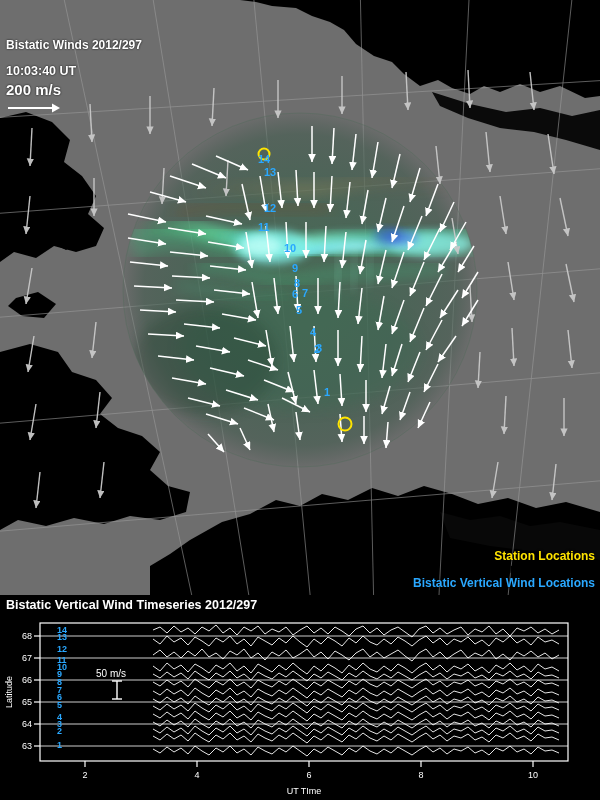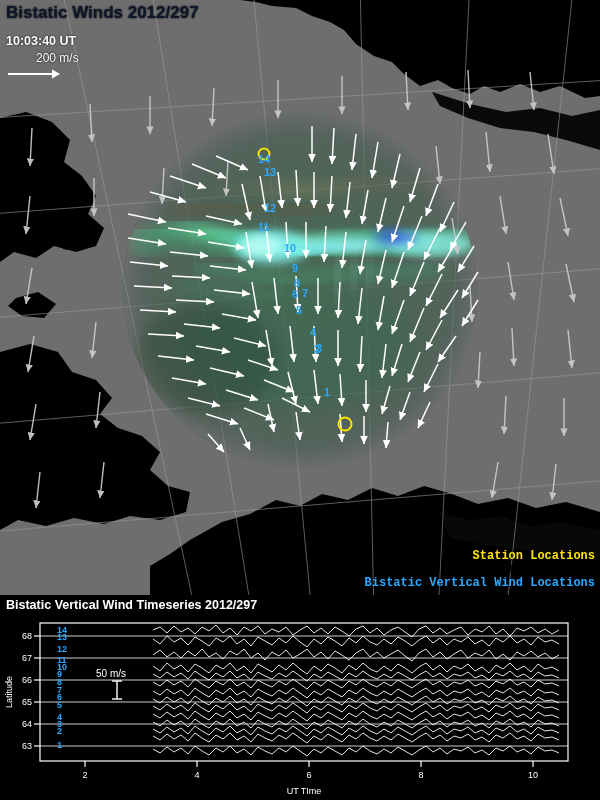--- a/index.html
+++ b/index.html
@@ -36,53 +36,52 @@
   }
 
   
   #map-title-block {
     position: absolute;
     left: 6px; top: 3px;
     z-index: 40;
     line-height: 1.12;
   }
   #map-title {
-    font-size: 17px;
+    font-size: 12px;
     font-weight: bold;
-    color: #0f172a;
+    color: #ffffff;
     text-shadow: 0 0 2px #000;
+    margin-top: 36px;
   }
   #map-time {
     font-size: 12.5px;
     font-weight: bold;
     color: #ffffff;
     text-shadow: 0 0 2px #000;
     margin-top: 12px;
   }
   #scale-label {
-    font-size: 12px;
-    font-weight: normal;
+    font-size: 15px;
+    font-weight: bold;
     color: #ffffff;
     text-shadow: 0 0 2px #000;
     margin-top: 4px;
-    margin-left: 30px;
   }
   #scale-arrow {
     margin-top: 1px;
   }
 
   
   #map-legend {
     position: absolute;
     right: 5px;
     bottom: 4px;
     text-align: right;
     z-index: 40;
     line-height: 1.15;
-    font-family: Liberation Mono, monospace;
   }
   .legend-line {
     font-size: 12px;
     font-weight: bold;
     text-shadow: 0 0 3px #000;
     display: block;
   }
   .legend-station { color: #ffe400; }
   .legend-mono { color: #000000; }
   .legend-bistatic { color: #2aa8ff; text-align: center; }

